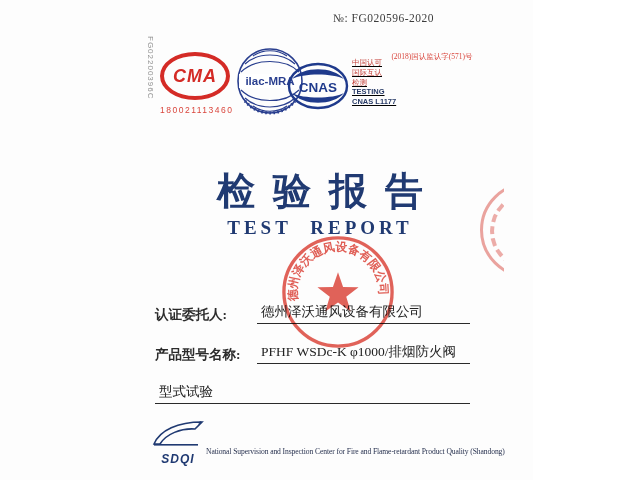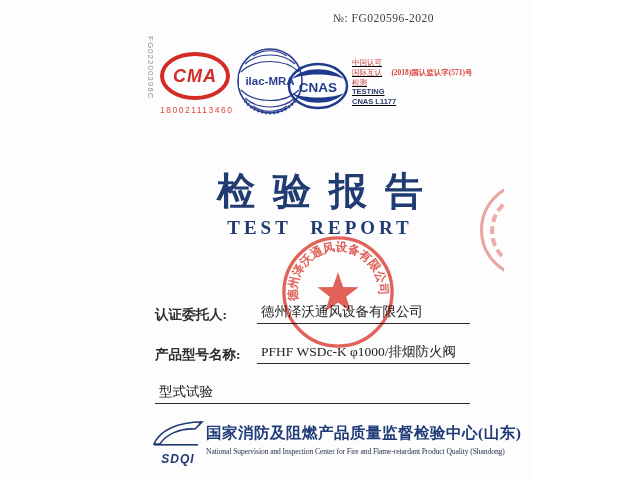--- a/index.html
+++ b/index.html
@@ -29,21 +29,21 @@
   .cnas-caption{position:absolute;left:352px;top:58px;width:52px;line-height:1.3;
                 font-size:7.5px;font-family:"Liberation Sans",sans-serif;text-decoration:underline;}
   .cnas-caption .zh{color:#c23a33;display:block;}
   .cnas-caption .en{color:#273a66;display:block;font-weight:bold;}
 
   .cal-box{position:absolute;left:398px;top:46px;width:72px;text-align:center;}
   .cal-ring{width:50px;height:50px;border:4px solid #d42b26;border-radius:50%;
             display:flex;align-items:center;justify-content:center;margin:0 auto;}
   .cal-ring span{color:#d42b26;font-weight:bold;font-style:italic;font-size:17px;
                  font-family:"Liberation Sans",sans-serif;}
-  .cal-caption{margin-top:22px;margin-left:-14px;width:96px;color:#d9453c;font-size:7.5px;white-space:nowrap;font-weight:bold;}
+  .cal-caption{margin-top:6px;margin-left:-14px;width:96px;color:#d9453c;font-size:7.5px;white-space:nowrap;}
 
   
   .title-zh{position:absolute;left:0;top:166px;width:640px;text-align:center;
             color:#203a72;font-size:38px;font-weight:bold;letter-spacing:18px;text-indent:18px;}
   .title-en{position:absolute;left:0;top:217px;width:640px;text-align:center;
             color:#203a72;font-size:19px;font-weight:bold;letter-spacing:4px;word-spacing:10px;}
 
   
   .fields{position:absolute;left:155px;top:285px;width:315px;margin-top:18px;}
   .field-row{display:flex;align-items:flex-end;margin-bottom:19px;}
@@ -161,16 +161,15 @@
   </div>
 
   <div class="footer-logo">
     <svg width="52" height="27" viewBox="0 0 52 27">
       <path d="M 2 24 C 8 10, 26 2, 50 2 L 43 9 C 29 8, 14 14, 8 24 Z" fill="none" stroke="#203a72" stroke-width="1.6"></path>
       <path d="M 50 2 L 46 5 L 48 1 Z" fill="#203a72"></path>
       <rect x="2" y="24" width="44" height="1.6" fill="#203a72"></rect>
     </svg>
     <span class="sdqi">SDQI</span>
   </div>
-  <div class="footer-org-zh">国家消防及阻燃产品质量监督检验中心(山东)</div>
   <div class="footer-org-en">National Supervision and Inspection Center for Fire and Flame-retardant Product Quality (Shandong)</div>
 
 </div>
 
 </body></html>

